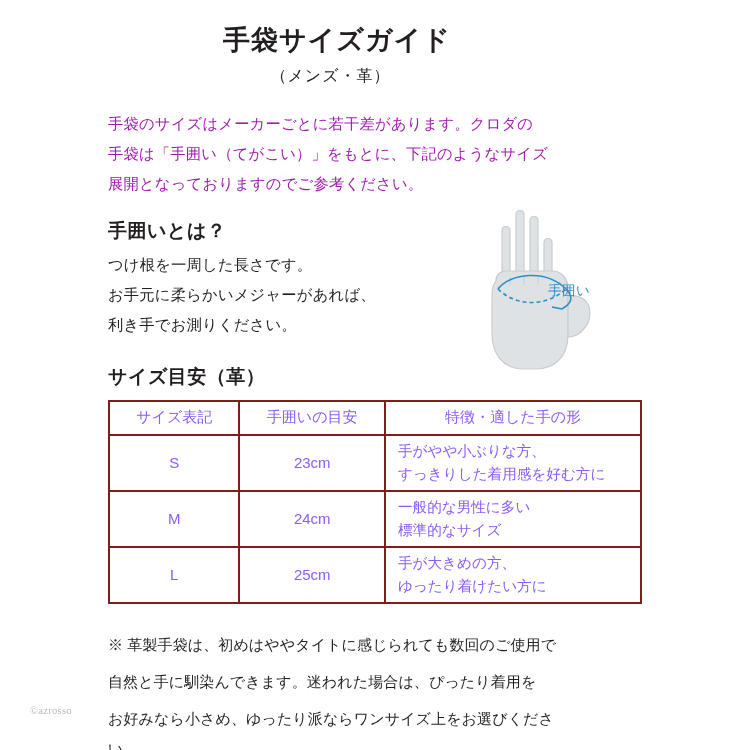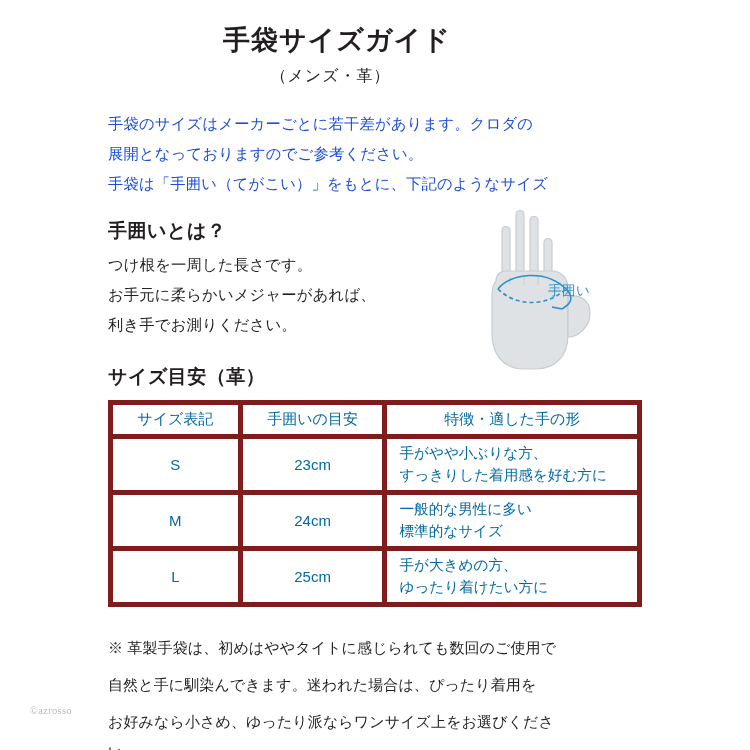--- a/index.html
+++ b/index.html
@@ -37,21 +37,21 @@
     letter-spacing: 1px;
     color: #231f20;
   }
   
   .intro {
     margin: 22px 0 8px 0;
     padding: 0 108px 0 108px;
     font-size: 15.3px;
     line-height: 1.95;
     letter-spacing: 0.2px;
-    color: #1d4ed8;
+    color: #a21caf;
   }
   .intro p { margin: 0; }
   
   .section-h {
     font-size: 19px;
     font-weight: bold;
     margin: 20px 0 6px 0;
     padding-left: 108px;
     letter-spacing: 0.5px;
   }
@@ -86,23 +86,23 @@
   .table-area {
     padding: 0 108px;
   }
   table.size-table {
     width: 534px;
     border-collapse: collapse;
     font-size: 15px;
   }
   table.size-table th,
   table.size-table td {
-    border: 5px solid #7f1d1d;
+    border: 2px solid #7f1d1d;
     padding: 0;
-    color: #0369a1;
+    color: #8b5cf6;
     font-weight: normal;
   }
   table.size-table thead th {
     height: 34px;
     text-align: center;
     vertical-align: middle;
     font-size: 15px;
   }
   table.size-table tbody td {
     height: 56px;
@@ -141,22 +141,22 @@
 
 <div class="page">
 
   <div class="title-block">
     <h1 class="main-title">手袋サイズガイド</h1>
     <p class="sub-title">（メンズ・革）</p>
   </div>
 
   <div class="intro">
     <p>手袋のサイズはメーカーごとに若干差があります。クロダの</p>
+    <p>手袋は「手囲い（てがこい）」をもとに、下記のようなサイズ</p>
     <p>展開となっておりますのでご参考ください。</p>
-    <p>手袋は「手囲い（てがこい）」をもとに、下記のようなサイズ</p>
   </div>
 
   <div class="section-h">手囲いとは？</div>
   <div class="body-text">
     <p>つけ根を一周した長さです。</p>
     <p>お手元に柔らかいメジャーがあれば、</p>
     <p>利き手でお測りください。</p>
   </div>
 
   <div class="glove-wrap">

